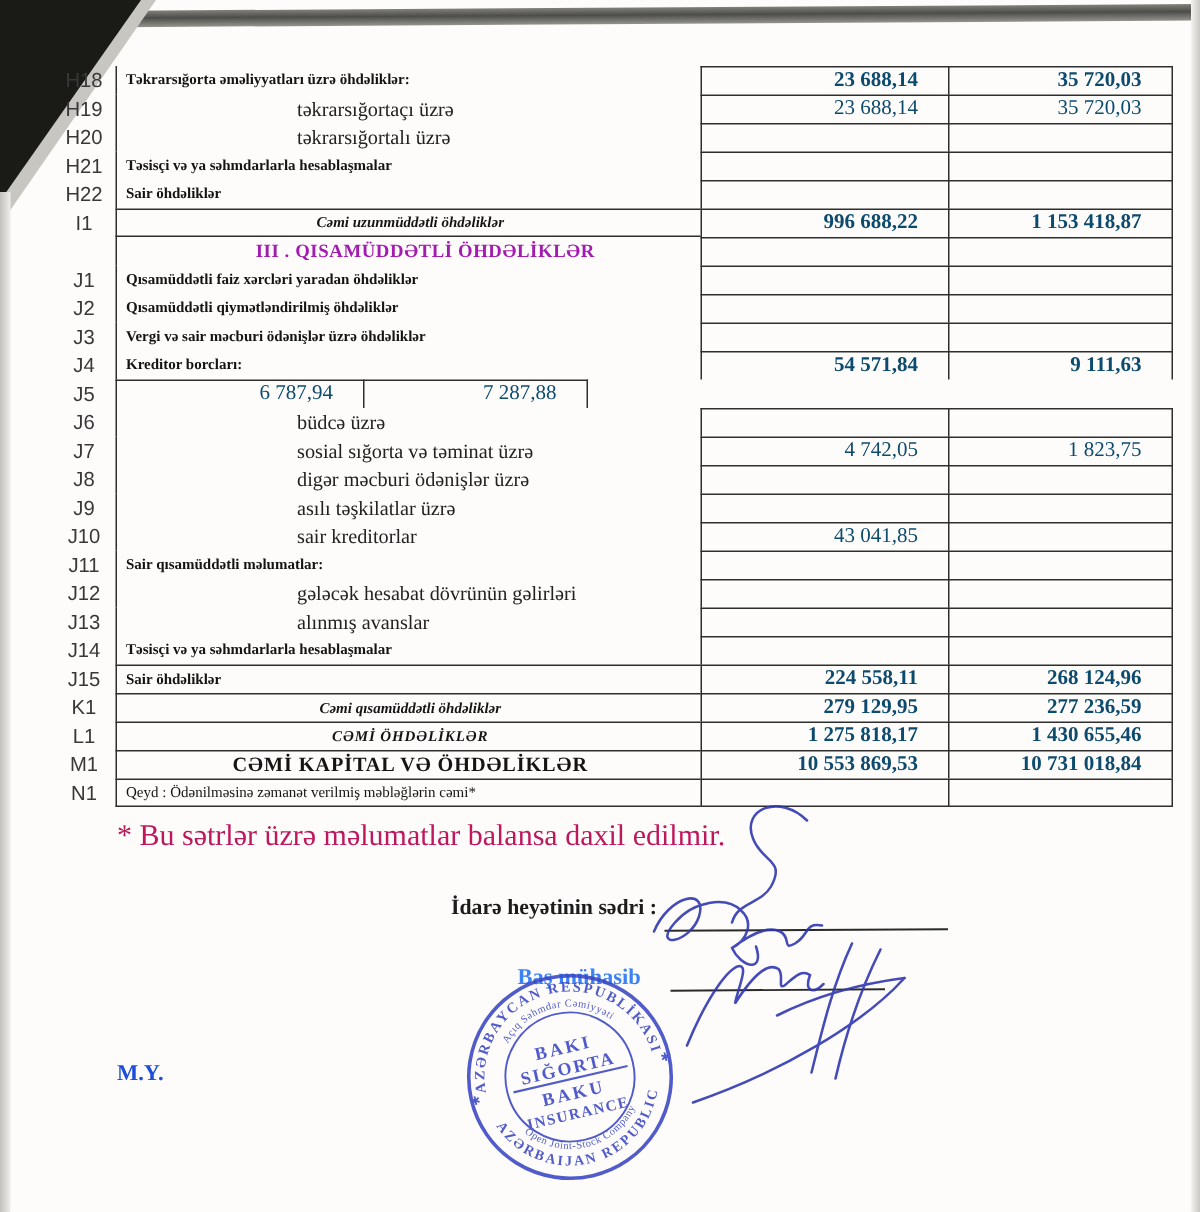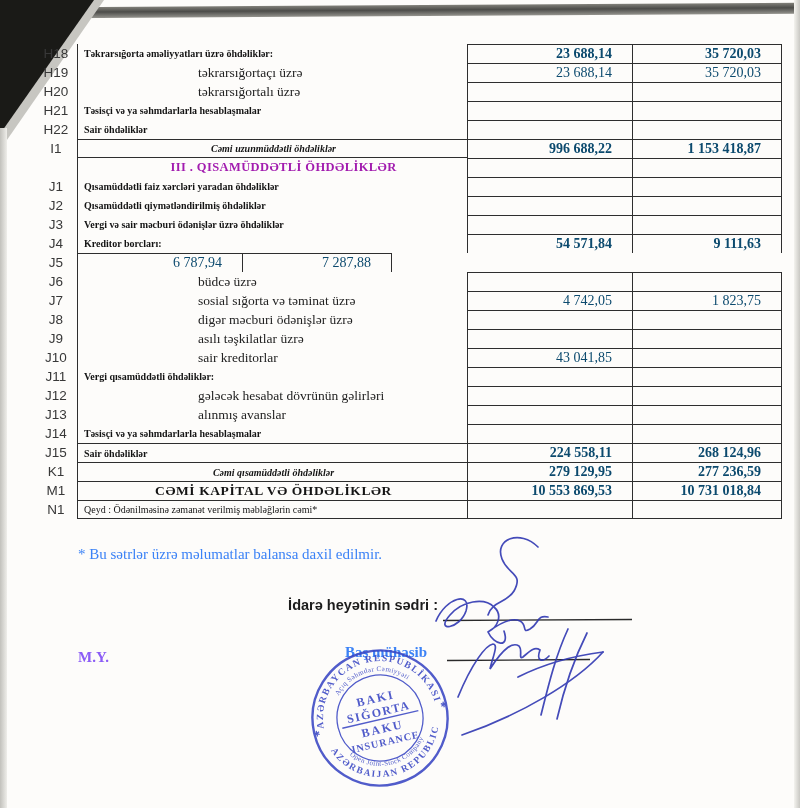--- a/index.html
+++ b/index.html
@@ -66,32 +66,32 @@
     font-size:14px;color:#0c4a6e;
     display:flex;align-items:center;justify-content:flex-end;
     padding:0 20px 0 2px;white-space:nowrap;
   }
   .v1{width:165px;}
   .v2{width:150px;border-right:1.4px solid #2e2e2e;}
   .row.bold-vals .val{font-weight:bold;}
   .row.last .val{border-bottom:1.4px solid #2e2e2e;}
   
   .footnote{
-    position:absolute;left:78px;top:546px;font-size:15px;color:#3b82f6;text-align:right;
+    position:absolute;left:78px;top:546px;font-size:20px;color:#be185d;text-align:right;
   }
   .chairman{
     position:absolute;left:270px;top:597px;width:168px;text-align:right;
-    font-family:Liberation Sans, sans-serif;font-weight:bold;font-size:14.5px;color:#1c1c1c;
+    font-family:Liberation Serif, serif;font-weight:bold;font-size:14.5px;color:#1c1c1c;
   }
   .accountant{
     position:absolute;left:345px;top:644px;
     font-weight:bold;font-size:15px;color:#3b82f6;
   }
   .seal-mark{
-    position:absolute;left:78px;top:649px;font-weight:bold;font-size:15px;color:#8b5cf6;font-family:Liberation Serif, serif;
+    position:absolute;left:78px;top:708px;font-weight:bold;font-size:15px;color:#1d4ed8;font-family:Liberation Serif, serif;
   }
   .sig-layer{position:absolute;left:400px;top:535px;width:280px;height:205px;}
   .stamp{
     position:absolute;left:310px;top:648px;width:140px;height:140px;
     transform:rotate(-13deg);opacity:.88;
   }
   .stamp text{font-family:"Liberation Serif",serif;}
 </style>
 </head>
 <body>
@@ -201,21 +201,21 @@
       <div class="val v2"></div>
     </div>
       <div class="row sub">
       <div class="code">J10</div>
       <div class="lbl">sair kreditorlar</div>
       <div class="val v1">43 041,85</div>
       <div class="val v2"></div>
     </div>
       <div class="row main bold-vals">
       <div class="code">J11</div>
-      <div class="lbl">Vergi qısamüddətli öhdəliklər:</div>
+      <div class="lbl">Sair qısamüddətli məlumatlar:</div>
       <div class="val v1"></div>
       <div class="val v2"></div>
     </div>
       <div class="row sub">
       <div class="code">J12</div>
       <div class="lbl">gələcək hesabat dövrünün gəlirləri</div>
       <div class="val v1"></div>
       <div class="val v2"></div>
     </div>
       <div class="row sub">
@@ -234,20 +234,26 @@
       <div class="code">J15</div>
       <div class="lbl">Sair öhdəliklər</div>
       <div class="val v1">224 558,11</div>
       <div class="val v2">268 124,96</div>
     </div>
       <div class="row total-italic bold-vals rule-top">
       <div class="code">K1</div>
       <div class="lbl">Cəmi qısamüddətli öhdəliklər</div>
       <div class="val v1">279 129,95</div>
       <div class="val v2">277 236,59</div>
+    </div>
+      <div class="row total-italic-caps bold-vals rule-top">
+      <div class="code">L1</div>
+      <div class="lbl">CƏMİ ÖHDƏLİKLƏR</div>
+      <div class="val v1">1 275 818,17</div>
+      <div class="val v2">1 430 655,46</div>
     </div>
       <div class="row total-caps bold-vals rule-top">
       <div class="code">M1</div>
       <div class="lbl">CƏMİ KAPİTAL VƏ ÖHDƏLİKLƏR</div>
       <div class="val v1">10 553 869,53</div>
       <div class="val v2">10 731 018,84</div>
     </div>
       <div class="row note rule-top rule-bottom last">
       <div class="code">N1</div>
       <div class="lbl">Qeyd : Ödənilməsinə zəmanət verilmiş məbləğlərin cəmi*</div>

